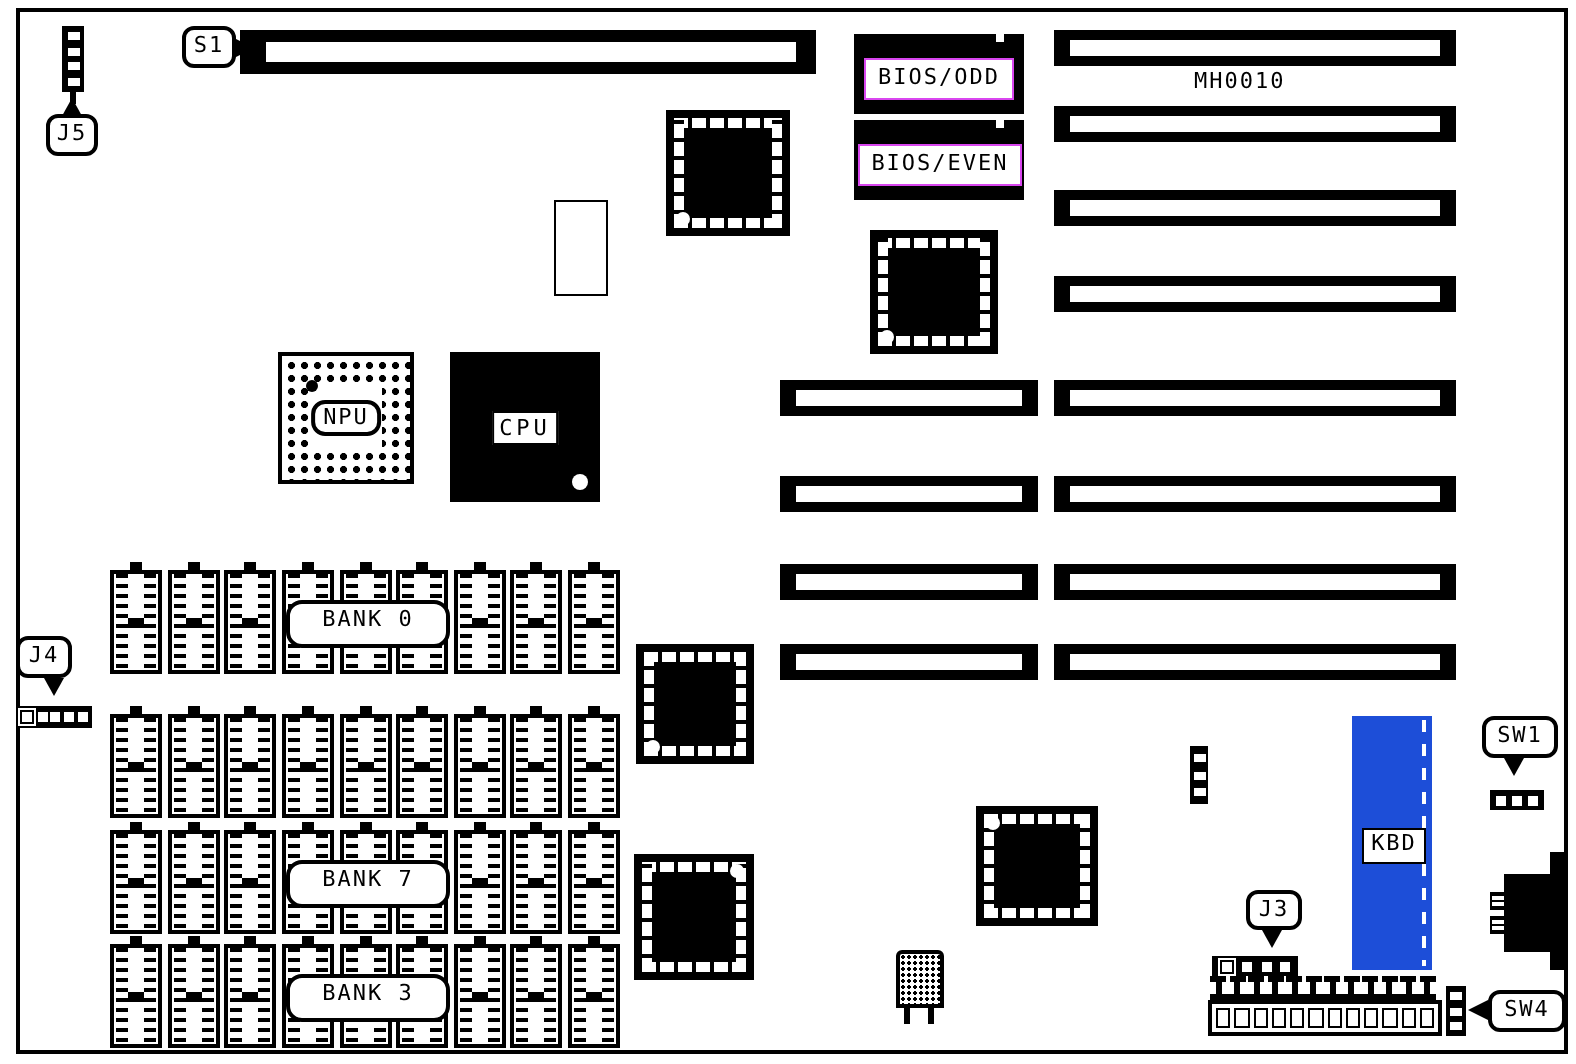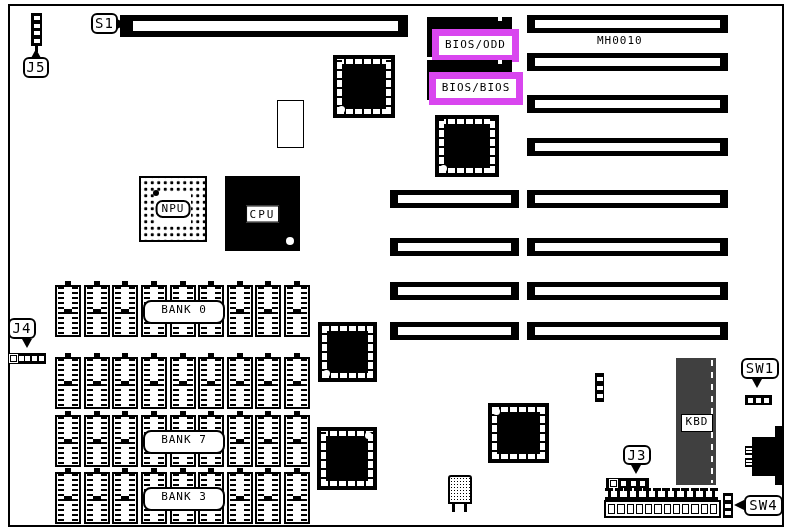--- a/index.html
+++ b/index.html
@@ -8,36 +8,36 @@
   .abs{position:absolute;box-sizing:border-box}
   
   .board-border{left:8px;top:4px;width:776px;height:523px;border:2px solid #000}
   
   .slot{background-color:#000;background-image:linear-gradient(#fff,#fff);
         background-repeat:no-repeat;background-position:8px 5px;
         background-size:calc(100% - 16px) calc(100% - 10px)}
   .slot.s1{background-position:13px 6px;background-size:calc(100% - 23px) calc(100% - 12px)}
   
   .callout{background:#fff;border:2px solid #000;border-radius:6px;text-align:center;
-           font-size:14px;line-height:16px;letter-spacing:1px;z-index:6}
+           font-size:11px;line-height:16px;letter-spacing:1px;z-index:6}
   .ptr{width:0;height:0;border:solid transparent;z-index:5}
   .ptr.up{border-width:0 5px 9px 5px;border-bottom-color:#000}
   .ptr.down{border-width:9px 5px 0 5px;border-top-color:#000}
   .ptr.right{border-width:5px 0 5px 10px;border-left-color:#000}
   .ptr.left{border-width:5px 10px 5px 0;border-right-color:#000}
   
   .conn{background:#000;display:flex;align-items:center;justify-content:space-evenly}
   .conn.v{flex-direction:column}
   .conn i{display:block;background:#fff;width:5px;height:5px}
   .conn i.big{width:7px;height:7px;border:1px solid #000;box-sizing:border-box;outline:1px solid #fff}
   .conn.v i{width:6px;height:4px}
   
   .bios{background:#000}
   .bios::after{content:"";position:absolute;top:0;right:10px;width:4px;height:4px;background:#fff}
-  .bios .lbl{position:absolute;background:#fff;border:7px solid #d946ef;text-align:center;
+  .bios .lbl{position:absolute;background:#fff;border:1px solid #d946ef;text-align:center;
              font-size:11px;line-height:17px;letter-spacing:1px}
   
   .qfp{background:#000}
   .qfp s{position:absolute}
   .qfp .t{left:4px;right:4px;top:4px;height:5px;background:repeating-linear-gradient(90deg,#fff 0 7px,#000 7px 9px)}
   .qfp .b{left:4px;right:4px;bottom:4px;height:5px;background:repeating-linear-gradient(90deg,#fff 0 7px,#000 7px 9px)}
   .qfp .l{top:4px;bottom:4px;left:4px;width:5px;background:repeating-linear-gradient(0deg,#fff 0 7px,#000 7px 9px)}
   .qfp .r{top:4px;bottom:4px;right:4px;width:5px;background:repeating-linear-gradient(0deg,#fff 0 7px,#000 7px 9px)}
   .qfp .core{position:absolute;inset:9px;background:#000;border-radius:5px;z-index:1}
   .qfp .dot{position:absolute;width:7px;height:7px;background:#fff;border-radius:50%;z-index:2}
@@ -65,21 +65,21 @@
                      repeating-linear-gradient(180deg,#000 0 2px,#fff 2px 5px),
                      linear-gradient(#000,#000);
     background-size:6px 100%,6px 100%,8px 5px;
     background-position:left 1px top 0,right 1px top 0,center center;
     background-repeat:no-repeat}
   .dip::before{content:"";position:absolute;top:-6px;left:50%;margin-left:-3px;width:6px;height:4px;background:#000}
   .banklabel{position:absolute;left:88px;top:15px;width:78px;height:20px;background:#fff;
              border:2px solid #000;border-radius:8px;text-align:center;font-size:11px;
              line-height:16px;letter-spacing:1px;z-index:3}
   
-  .kbd{background:#404040}
+  .kbd{background:#1d4ed8}
   .kbd .dash{position:absolute;right:3px;top:2px;bottom:2px;width:2px;
              background:repeating-linear-gradient(180deg,#fff 0 6px,rgba(0,0,0,0) 6px 12px)}
   .kbd .lbl{position:absolute;left:5px;top:56px;width:30px;height:16px;background:#fff;border:1px solid #000;
             text-align:center;font-size:11px;line-height:14px;letter-spacing:1px}
   
   .tpin{display:block;width:8px;height:9px;
     background-image:linear-gradient(#000,#000),linear-gradient(#000,#000);
     background-size:100% 3px,3px 100%;background-position:top center,center;background-repeat:no-repeat}
   .tpinrow{display:flex;justify-content:space-between}
   .sqbox{border:2px solid #000;background:#fff;display:flex;gap:2px;padding:2px}
@@ -112,21 +112,21 @@
   <div class="abs callout" style="left:23px;top:57px;width:26px;height:21px">J5</div>
 
   <div class="abs callout" style="left:91px;top:13px;width:27px;height:21px">S1</div>
   <div class="abs ptr right" style="left:117px;top:19px"></div>
   <div class="abs slot s1" style="left:120px;top:15px;width:288px;height:22px"></div>
 
   <div class="abs bios" style="left:427px;top:17px;width:85px;height:40px">
     <span class="lbl" style="left:5px;top:12px;width:73px;height:19px">BIOS/ODD</span>
   </div>
   <div class="abs bios" style="left:427px;top:60px;width:85px;height:40px">
-    <span class="lbl" style="left:2px;top:12px;width:80px;height:19px">BIOS/BIOS</span>
+    <span class="lbl" style="left:2px;top:12px;width:80px;height:19px">BIOS/EVEN</span>
   </div>
 
   <div class="abs model" style="left:597px;top:34px">MH0010</div>
 
   <div class="abs slot" style="left:527px;top:15px;width:201px;height:18px"></div>
   <div class="abs slot" style="left:527px;top:53px;width:201px;height:18px"></div>
   <div class="abs slot" style="left:527px;top:95px;width:201px;height:18px"></div>
   <div class="abs slot" style="left:527px;top:138px;width:201px;height:18px"></div>
   <div class="abs slot" style="left:527px;top:190px;width:201px;height:18px"></div>
   <div class="abs slot" style="left:527px;top:238px;width:201px;height:18px"></div>

